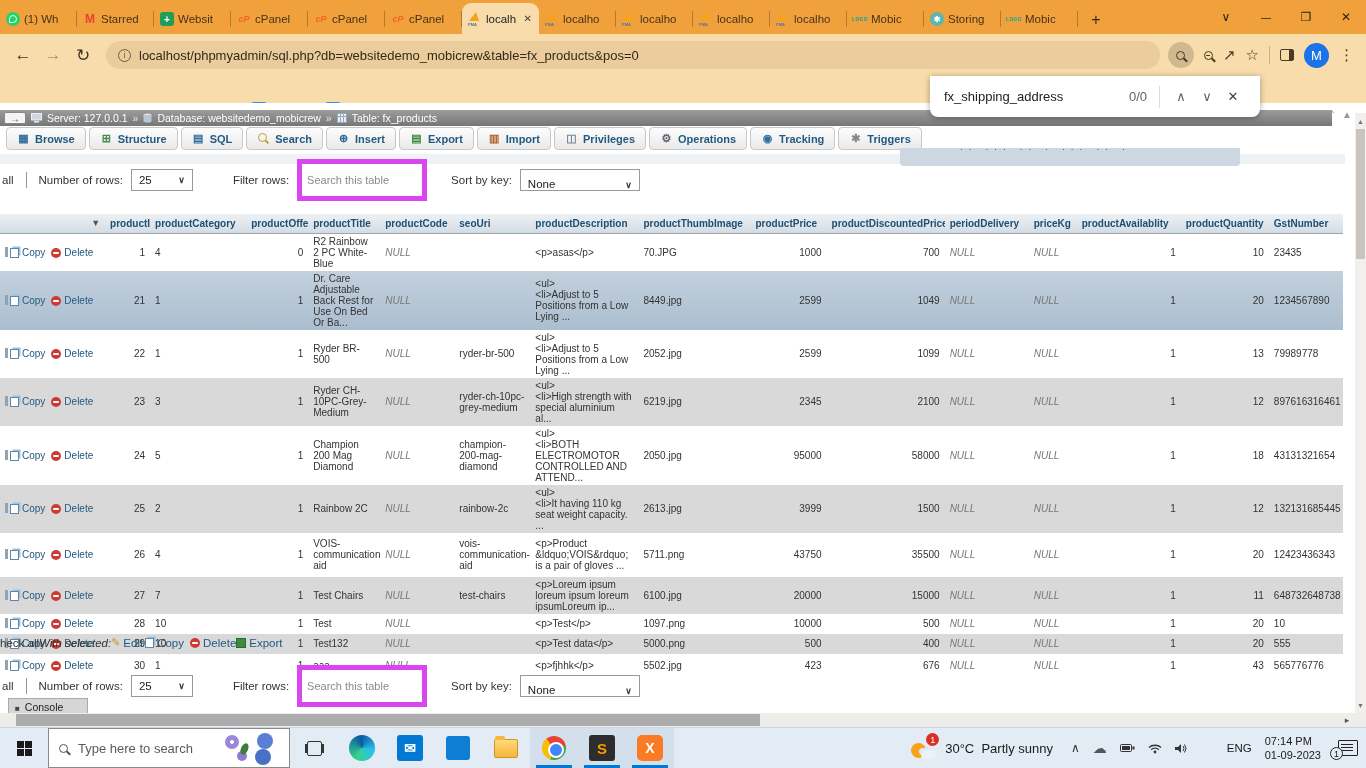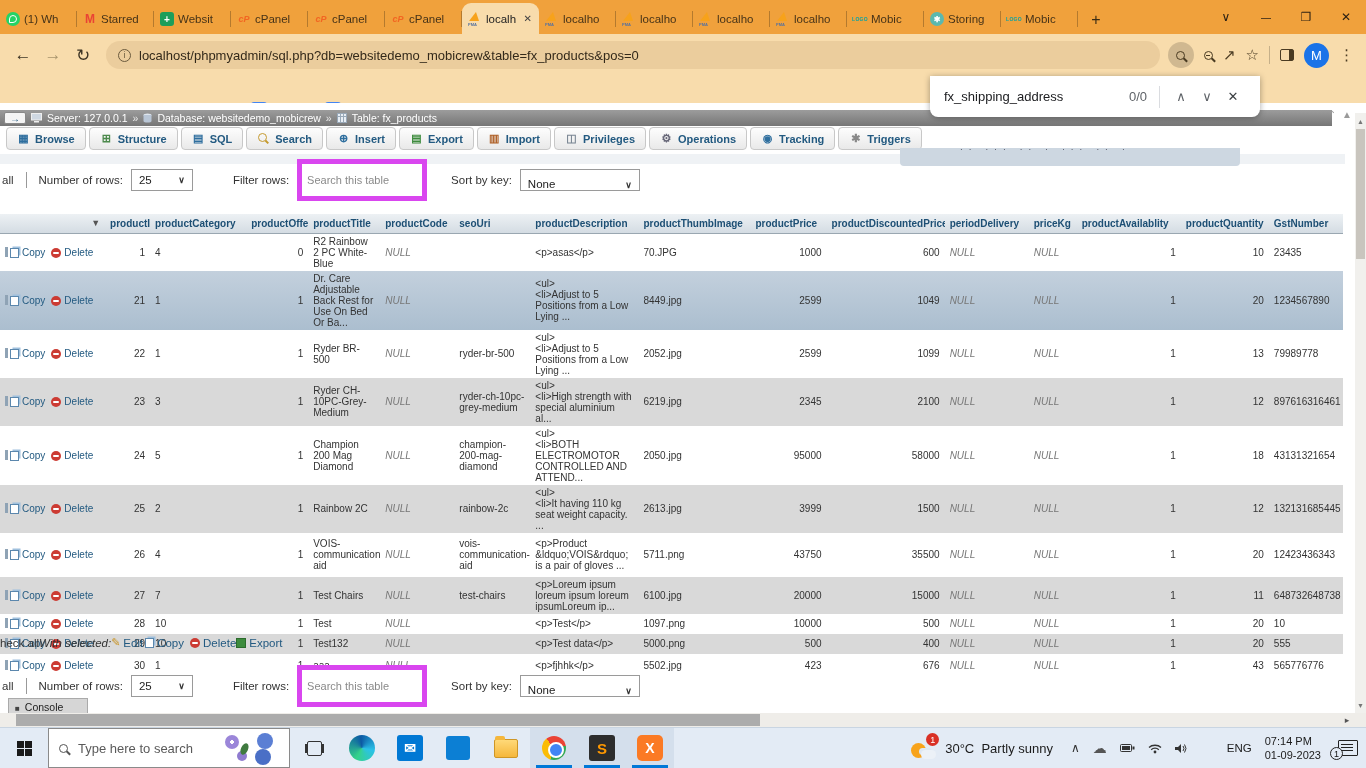--- a/index.html
+++ b/index.html
@@ -490,21 +490,21 @@
             <td class="c-act"><span class="clip-ic"></span><span class="ic-copy"></span><a class="rowlink">Copy</a><span class="ic-del"></span><a class="rowlink">Delete</a></td>
             <td class="num">1</td>
             <td>4</td>
             <td class="num">0</td>
             <td>R2 Rainbow 2 PC White-Blue</td>
             <td class="nullv">NULL</td>
             <td></td>
             <td class="pre">&lt;p&gt;asas&lt;/p&gt;</td>
             <td>70.JPG</td>
             <td class="num">1000</td>
-            <td class="num">600</td>
+            <td class="num">700</td>
             <td class="nullv">NULL</td>
             <td class="nullv">NULL</td>
             <td class="num">1</td>
             <td class="num">10</td>
             <td>23435</td>
           </tr>
           <tr class="sel" style="height: 59px;">
             <td class="c-act"><span class="clip-ic"></span><span class="ic-copy"></span><a class="rowlink">Copy</a><span class="ic-del"></span><a class="rowlink">Delete</a></td>
             <td class="num">21</td>
             <td>1</td>

